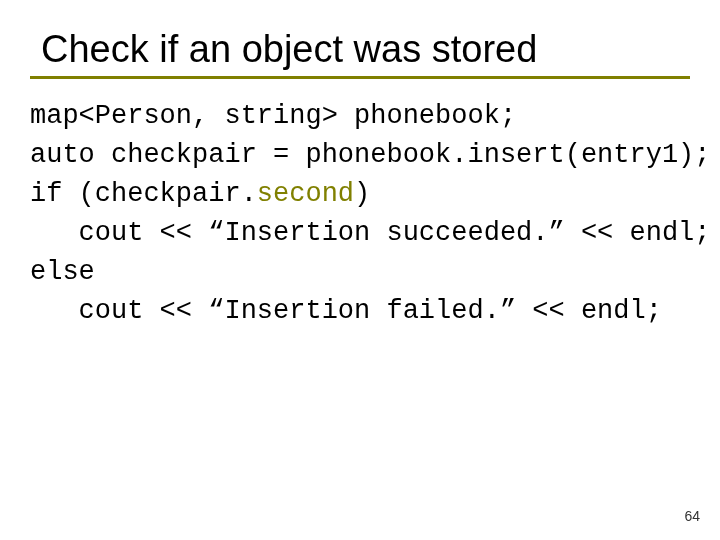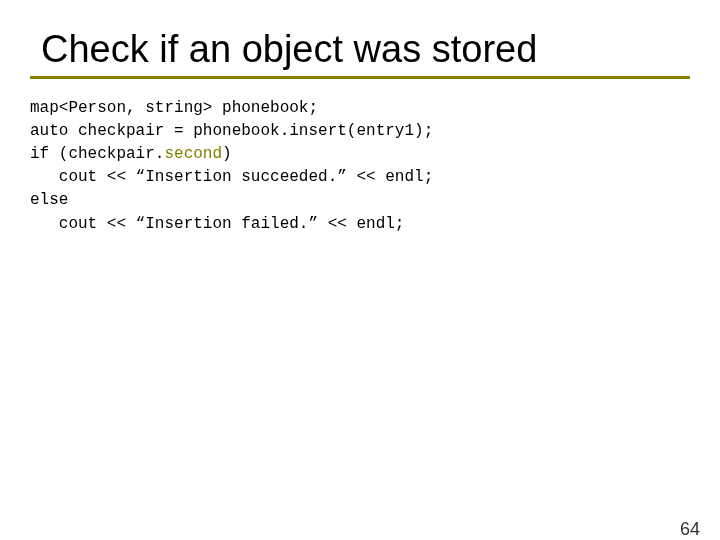--- a/index.html
+++ b/index.html
@@ -27,33 +27,33 @@
     line-height: 1.15;
   }
   .title-underline {
     border: none;
     border-top: 3px solid #808000;
     margin: 0 0 18px 0;
     width: 100%;
   }
   .code {
     font-family: "Courier New", Courier, monospace;
-    font-size: 16px;
+    font-size: 27px;
     line-height: 1.45;
     color: #000;
     white-space: pre;
   }
   .code .hl {
     color: #808000;
   }
   .page-num {
     position: absolute;
     right: 20px;
-    bottom: 0;
-    font-size: 18px;
+    bottom: 16px;
+    font-size: 14px;
     color: #333;
   }
 </style>
 </head>
 <body>
 
 <div class="slide">
   <h1 class="title">Check if an object was stored</h1>
   <hr class="title-underline">
   <div class="code"><span>map&lt;Person, string&gt; phonebook;</span>

